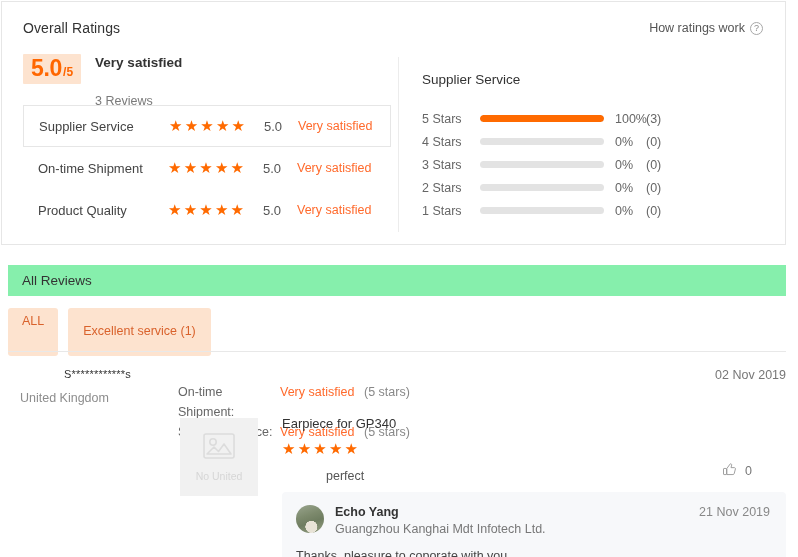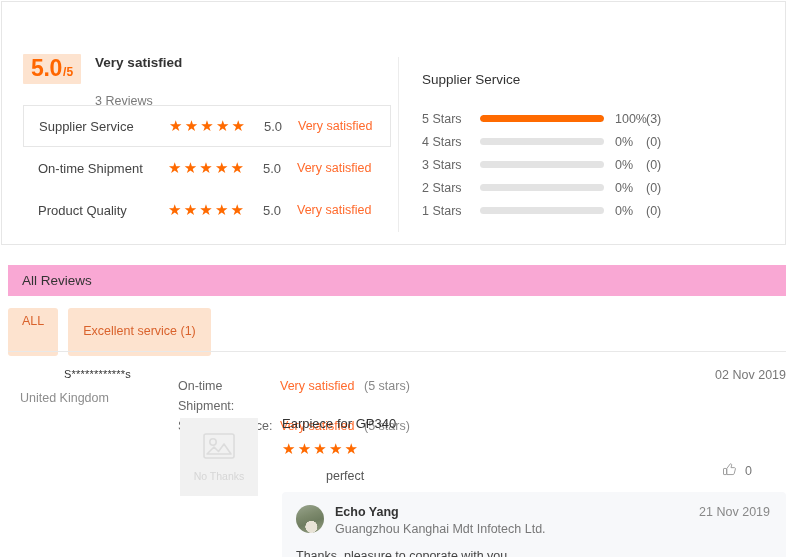--- a/index.html
+++ b/index.html
@@ -77,21 +77,21 @@
   .bar-track {
     width: 124px; height: 7px; border-radius: 4px; background: #e3e3e3; overflow: hidden;
   }
   .bar-fill { height: 7px; border-radius: 4px; background: #ff6a00; }
   .dist-pct { width: 42px; text-align: left; padding-left: 11px; color: #666; }
   .dist-cnt { color: #666; }
 
   
   .all-reviews-bar {
     position: absolute; left: 8px; top: 265px; width: 778px; height: 31px;
-    background: #f9a8d4;
+    background: #86efac;
   }
   .all-reviews-bar span {
     position: absolute; left: 14px; top: 8px;
     font-size: 13.5px; color: #333;
   }
 
   .filters { position: absolute; left: 8px; top: 308px; display: flex; gap: 10px; }
   .chip {
     background: #fde3cf; color: #d9622c;
     font-size: 12.5px; padding: 7px 14px; border-radius: 3px;
@@ -102,21 +102,21 @@
   .hr {
     position: absolute; left: 8px; top: 351px; width: 778px; height: 1px; background: #e8e8e8;
   }
 
   
   .review { position: absolute; left: 0; top: 362px; width: 798px; }
   .reviewer { position: absolute; left: 17px; top: 6px; width: 160px; }
   .reviewer-name { font-size: 11px; color: #333; letter-spacing: .2px; margin-left: 47px; }
   .reviewer-loc { font-size: 12.5px; color: #8d8d8d; margin-top: 11px; padding-left: 3px; }
 
-  .rating-lines { position: absolute; left: 178px; top: 14px; }
+  .rating-lines { position: absolute; left: 178px; top: 20px; }
   .rl { display: flex; font-size: 12.5px; line-height: 20px; }
   .rl-key { color: #666; width: 102px; }
   .rl-val { color: #ff6a2c; width: 84px; }
   .rl-note { color: #888; }
 
   .review-date {
     position: absolute; right: 12px; top: 6px;
     font-size: 12.5px; color: #777;
   }
 
@@ -156,20 +156,27 @@
   .reply-date { font-size: 12.5px; color: #888; }
   .reply-text { font-size: 12.5px; color: #444; margin-top: 13px; }
 </style>
 </head>
 <body>
 
 <div class="page">
 
   <div class="ratings-card">
 
+    <div class="card-head">
+      <div class="card-title">Overall Ratings</div>
+      <div class="how-ratings">
+        <span>How ratings work</span>
+        <span class="q-icon">?</span>
+      </div>
+    </div>
 
     <div class="v-divider"></div>
 
     <div class="score-row">
       <div class="score-badge">
         <span class="score-num">5.0</span>
         <span class="score-den">/5</span>
       </div>
       <div class="score-text">
         <div class="score-label">Very satisfied</div>
@@ -282,21 +289,21 @@
     <div class="review-date">02 Nov 2019</div>
 
     <div class="nophoto">
       <span>
         <svg width="32" height="26" viewBox="0 0 32 26" fill="none" aria-hidden="true">
           <rect x="1" y="1" width="30" height="24" rx="2" stroke="#dcdcdc" stroke-width="1.6"></rect>
           <circle cx="10" cy="9" r="3.2" stroke="#dcdcdc" stroke-width="1.6"></circle>
           <path d="M4 21l7-7 4.5 4.5L21 11l7 10z" stroke="#dcdcdc" stroke-width="1.6" stroke-linejoin="round" fill="none"></path>
         </svg>
       </span>
-      <span class="nophoto-label">No Thanks</span>
+      <span class="nophoto-label">No United</span>
     </div>
 
     <div class="review-body">
       <div class="prod-title">Earpiece for GP340</div>
       <div class="review-stars">★★★★★</div>
       <div class="review-text">perfect</div>
     </div>
 
     <div class="helpful">
       <span>

